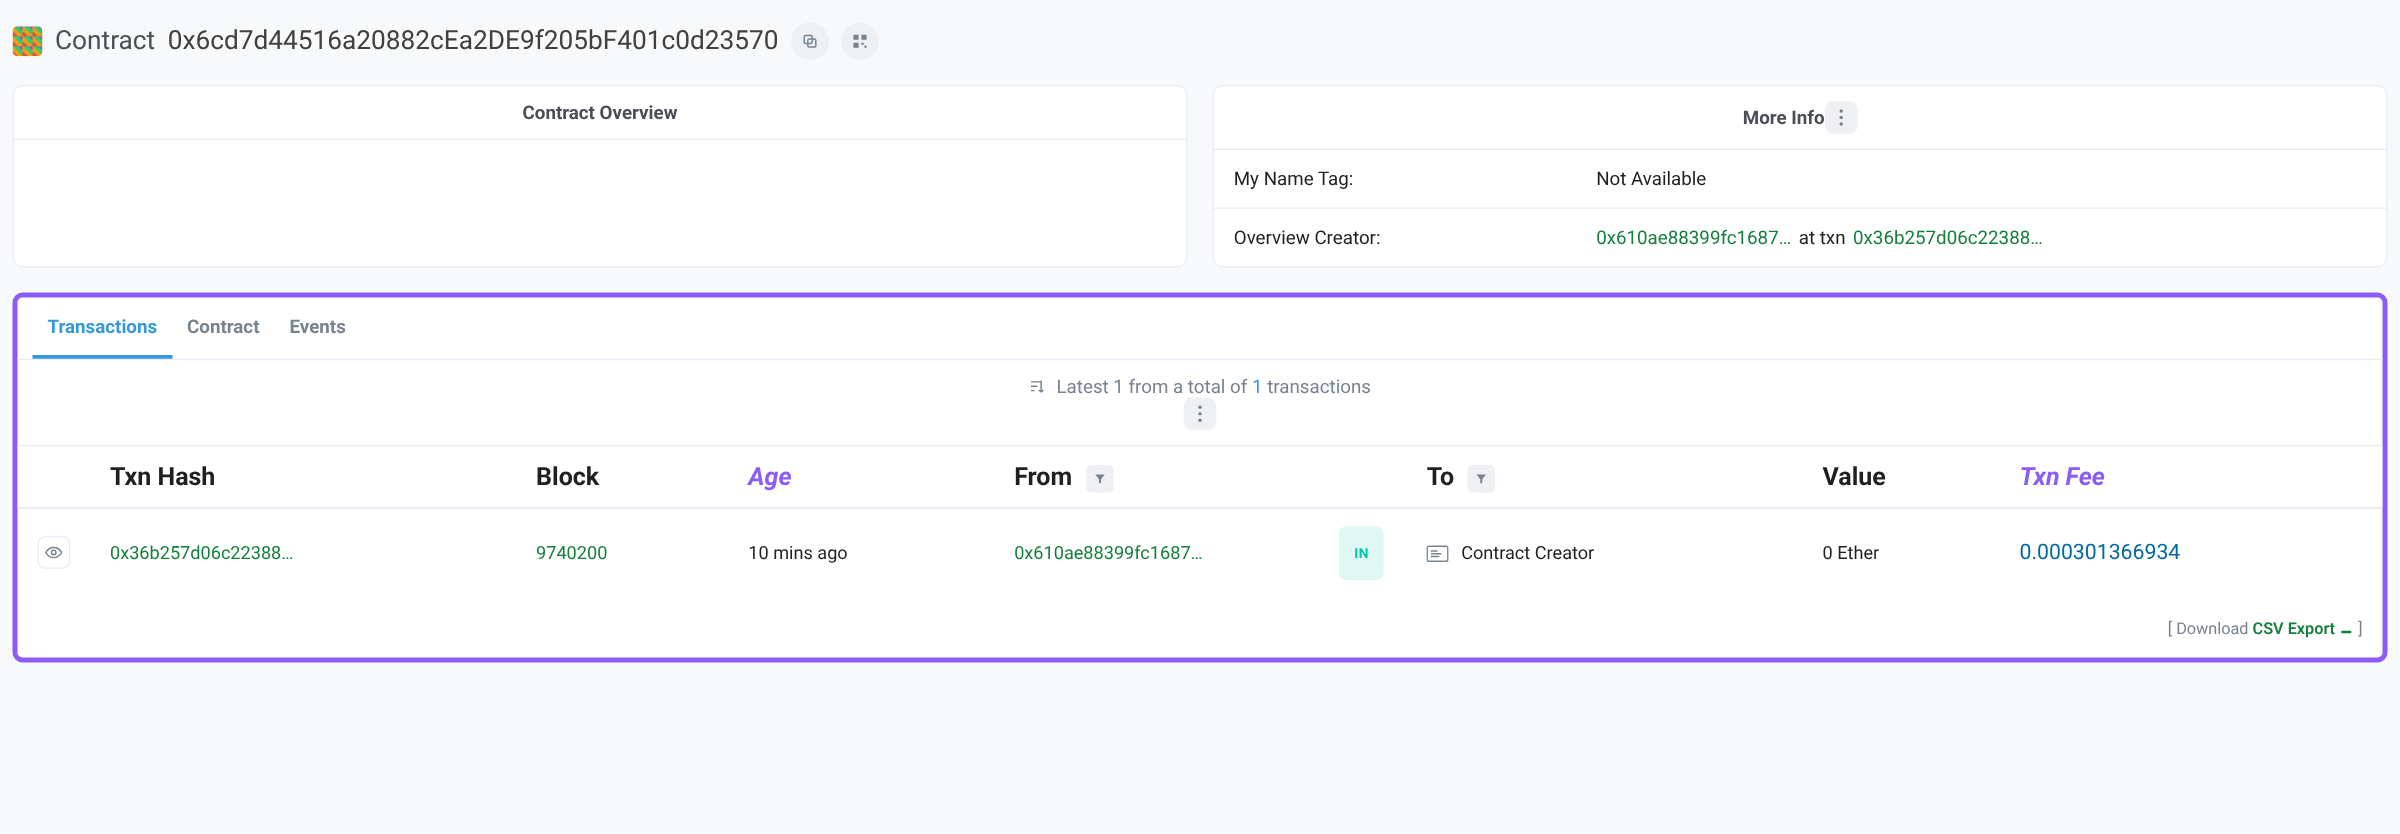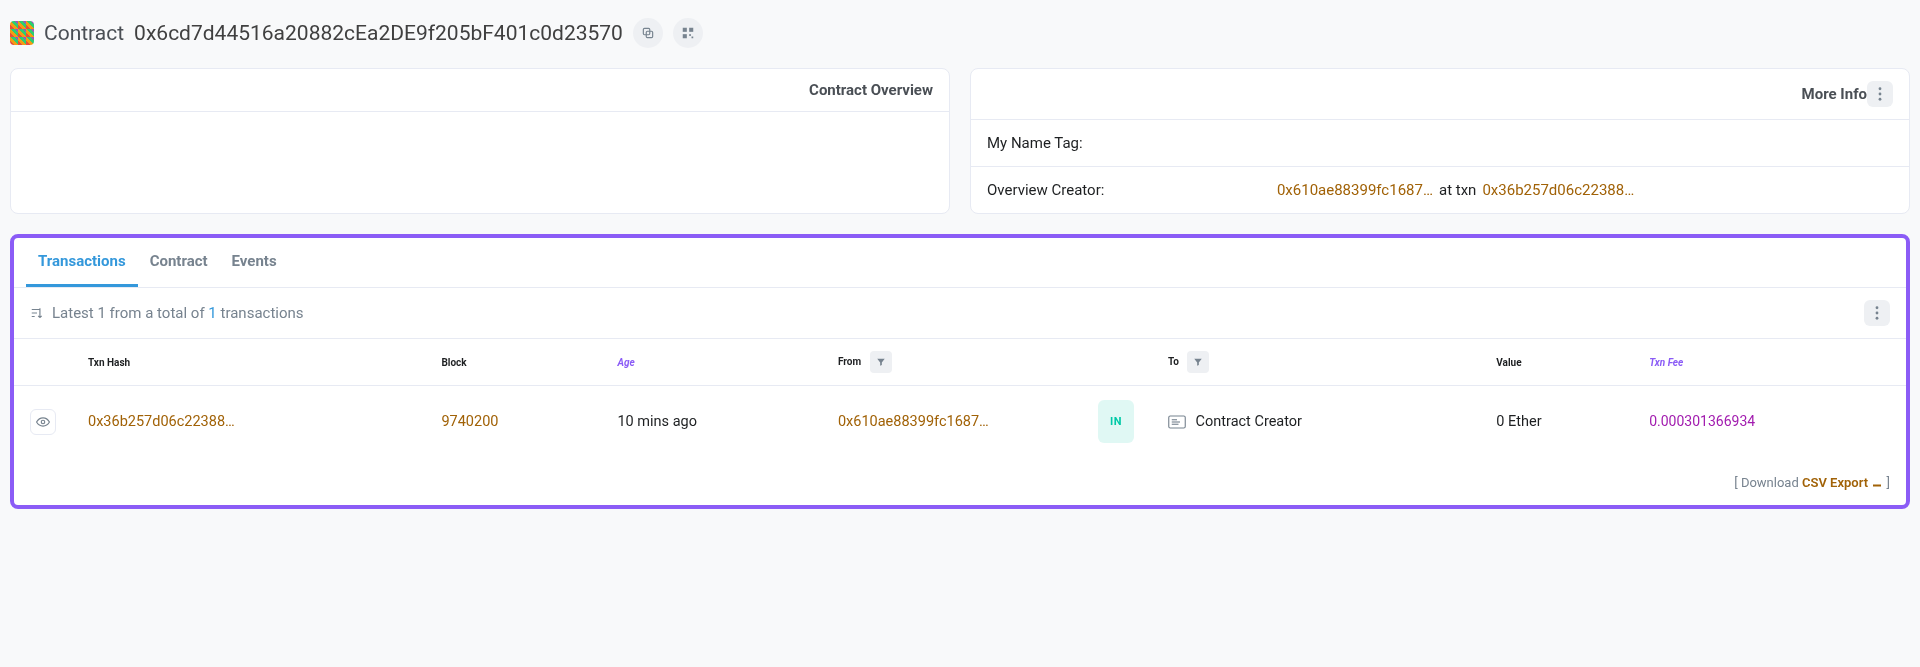--- a/index.html
+++ b/index.html
@@ -6,51 +6,51 @@
 body { font-family: -apple-system, BlinkMacSystemFont, "Segoe UI", Roboto, Helvetica, Arial, sans-serif; background: #f8f9fa; color: #212529; font-size: 15px; }
 .container { padding: 10px; }
 .header-row { display: flex; align-items: center; gap: 10px; padding: 8px 0 20px 0; }
 .identicon { width: 24px; height: 24px; border-radius: 4px; background: linear-gradient(45deg, #e74c3c 25%, #f39c12 25%, #f39c12 50%, #2ecc71 50%, #2ecc71 75%, #9b59b6 75%); background-size: 8px 8px; }
 .title-label { font-size: 21px; font-weight: 400; color: #4a4f55; }
 .title-address { font-size: 21px; font-weight: 400; color: #404040; }
 .icon-btn { width: 30px; height: 30px; border-radius: 50%; background: #eef0f3; border: none; display: inline-flex; align-items: center; justify-content: center; cursor: pointer; color: #77838f; }
 .icon-btn svg { width: 14px; height: 14px; }
 .cards-row { display: flex; gap: 20px; margin-bottom: 20px; }
 .card { flex: 1; background: #fff; border: 1px solid #e7eaf3; border-radius: 8px; }
-.card-header { padding: 12px 16px; border-bottom: 1px solid #e7eaf3; display: flex; align-items: center; justify-content: flex-end; }
+.card-header { padding: 12px 16px; border-bottom: 1px solid #e7eaf3; display: flex; align-items: center; justify-content: center; }
 .card-header-title { font-weight: 700; color: #4a4f55; font-size: 15px; }
 .card-body { padding: 0; }
 .kv-row { display: flex; padding: 14px 16px; }
 .kv-row + .kv-row { border-top: 1px solid #e7eaf3; }
 .kv-key { flex: 0 0 32%; color: #1e2022; }
 .kv-val { flex: 1; color: #1e2022; display: flex; align-items: center; gap: 6px; flex-wrap: wrap; }
-.link { color: #a16207; text-decoration: none; cursor: pointer; }
+.link { color: #15803d; text-decoration: none; cursor: pointer; }
 .mini-icon-btn { width: 26px; height: 26px; border-radius: 6px; background: #eef0f3; border: none; display: inline-flex; align-items: center; justify-content: center; cursor: pointer; color: #77838f; }
 .mini-icon-btn svg { width: 4px; height: 14px; }
 .main-card { background: #fff; border: 4px solid #8b5cf6; border-radius: 8px; }
 .tabs { display: flex; gap: 0; border-bottom: 1px solid #e7eaf3; padding: 0 12px; }
 .tab { padding: 14px 12px; font-weight: 700; color: #77838f; cursor: pointer; border-bottom: 3px solid transparent; }
 .tab.active { color: #3498db; border-bottom-color: #3498db; }
-.summary-row { display: flex; align-items: center; justify-content: space-between; padding: 12px 16px; }
+.summary-row { display: flex; align-items: center; justify-content: space-between; padding: 12px 16px; flex-direction: column; }
 .summary-text { color: #77838f; display: flex; align-items: center; gap: 8px; }
 .summary-text .count { color: #3498db; }
 .sort-icon { width: 14px; height: 14px; color: #77838f; }
 .table-wrap { padding: 0 0 10px 0; overflow-x: auto; }
 table { width: 100%; border-collapse: collapse; }
-thead th { text-align: left; font-weight: 700; font-size: 10px; padding: 12px 16px; border-top: 1px solid #e7eaf3; border-bottom: 1px solid #e7eaf3; color: #1e2022; background: #fff; white-space: nowrap; }
+thead th { text-align: left; font-weight: 700; font-size: 20px; padding: 12px 16px; border-top: 1px solid #e7eaf3; border-bottom: 1px solid #e7eaf3; color: #1e2022; background: #fff; white-space: nowrap; }
 thead th.link-col { color: #8b5cf6; cursor: pointer; font-style: italic; }
 tbody td { padding: 14px 16px; color: #1e2022; white-space: nowrap; vertical-align: middle; font-size: 14.5px; }
 .eye-btn { width: 26px; height: 26px; border-radius: 6px; border: 1px solid #e7eaf3; background: #fff; display: inline-flex; align-items: center; justify-content: center; cursor: pointer; color: #77838f; }
 .eye-btn svg { width: 14px; height: 14px; }
 .filter-btn { width: 22px; height: 22px; border-radius: 4px; background: #eef0f3; border: none; display: inline-flex; align-items: center; justify-content: center; cursor: pointer; color: #77838f; margin-left: 6px; vertical-align: middle; }
 .filter-btn svg { width: 10px; height: 10px; }
 .badge-in { display: inline-block; padding: 15px 12px; border-radius: 6px; background: rgba(0,201,167,0.12); color: #00c9a7; font-size: 11px; font-weight: 700; letter-spacing: 0.5px; }
 .contract-icon { display: inline-flex; align-items: center; justify-content: center; color: #77838f; margin-right: 6px; vertical-align: middle; }
 .contract-icon svg { width: 18px; height: 14px; }
-.small-muted { font-size: 14px; color: #a21caf; }
+.small-muted { font-size: 17px; color: #0369a1; }
 .export-row { text-align: right; padding: 8px 16px 14px; font-size: 13px; color: #77838f; }
 .export-row .link { font-weight: 600; }
 .dl-icon { display: inline-block; vertical-align: middle; }
 .dl-icon svg { width: 12px; height: 12px; }
 .th-eye { width: 50px; }
 .th-from { width: 260px; }
 .th-dir { width: 70px; }
 </style>
 </head>
 <body>
@@ -92,20 +92,21 @@
           <svg viewBox="0 0 4 16" fill="currentColor">
               <circle cx="2" cy="2" r="1.6"></circle>
               <circle cx="2" cy="8" r="1.6"></circle>
               <circle cx="2" cy="14" r="1.6"></circle>
             </svg>
         </button>
       </div>
       <div class="card-body">
         <div class="kv-row">
           <div class="kv-key">My Name Tag:</div>
+          <div class="kv-val">Not Available</div>
         </div>
         <div class="kv-row">
           <div class="kv-key">Overview Creator:</div>
           <div class="kv-val">
             <a class="link">0x610ae88399fc1687…</a>
             <span>at txn</span>
             <a class="link">0x36b257d06c22388…</a>
           </div>
         </div>
       </div>

